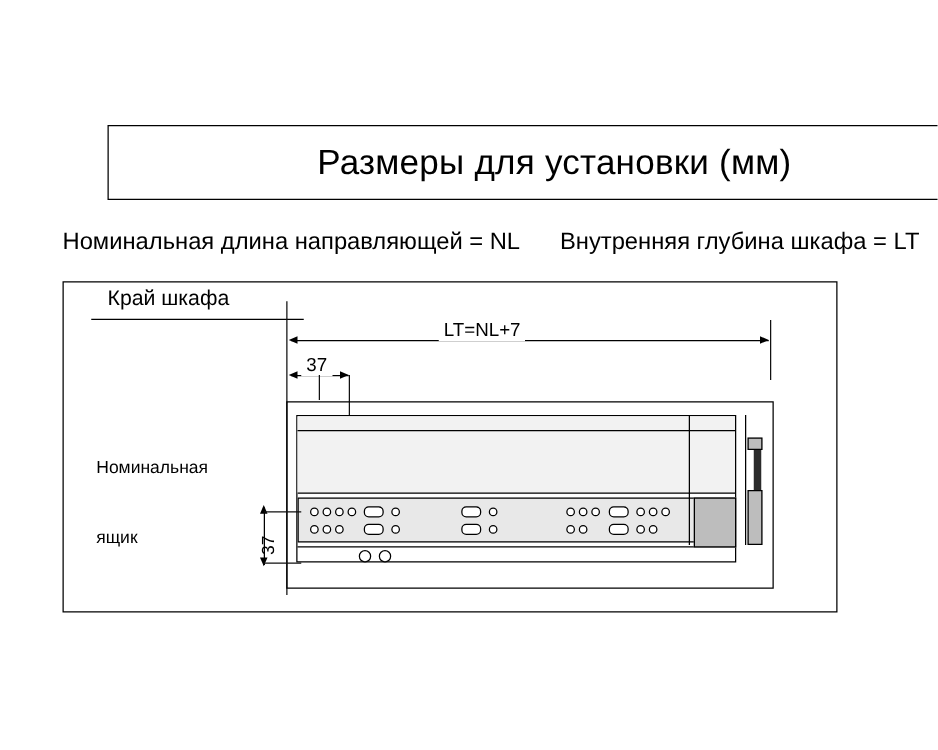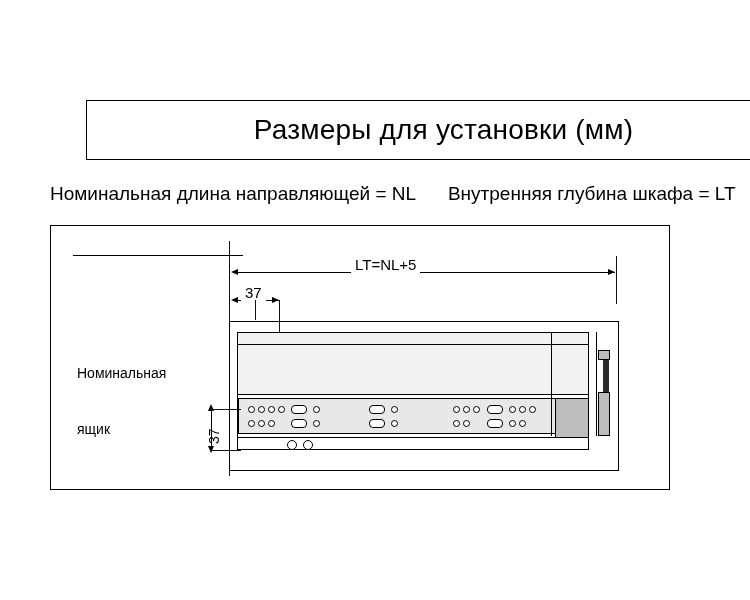--- a/index.html
+++ b/index.html
@@ -168,30 +168,31 @@
 </div>
 
 <div class="legend">
   <span>Номинальная длина направляющей = NL</span>
   <span class="gap"></span>
   <span>Внутренняя глубина шкафа = LT</span>
 </div>
 
 <div class="frame">
 
+  <div class="lbl lbl-big" style="left:35px; top:3px;">Край шкафа</div>
   <div class="abs hline" style="left:22px; top:29px; width:170px;"></div>
 
   <div class="abs vline-thin" style="left:178px; top:15px; height:235px;"></div>
 
   <div class="abs vline-thin" style="left:565px; top:30px; height:48px;"></div>
 
   <div class="abs hline" style="left:182px; top:46px; width:382px;"></div>
   <div class="arrow-left" style="left:180px; top:43px;"></div>
   <div class="arrow-right" style="left:557px; top:43px;"></div>
-  <div class="dim-text" style="left:300px; top:30px;">LT=NL+5</div>
+  <div class="dim-text" style="left:300px; top:30px;">LT=NL+7</div>
 
   <div class="abs hline" style="left:182px; top:74px; width:46px;"></div>
   <div class="arrow-left" style="left:180px; top:71px;"></div>
   <div class="arrow-right" style="left:221px; top:71px;"></div>
   <div class="dim-text" style="left:190px; top:58px;">37</div>
 
   <div class="abs vline-thin" style="left:228px; top:74px; height:115px;"></div>
   <div class="abs vline-thin" style="left:204px; top:74px; height:20px;"></div>
 
   <div class="cabinet" style="left:178px; top:95px; width:390px; height:150px;"></div>

